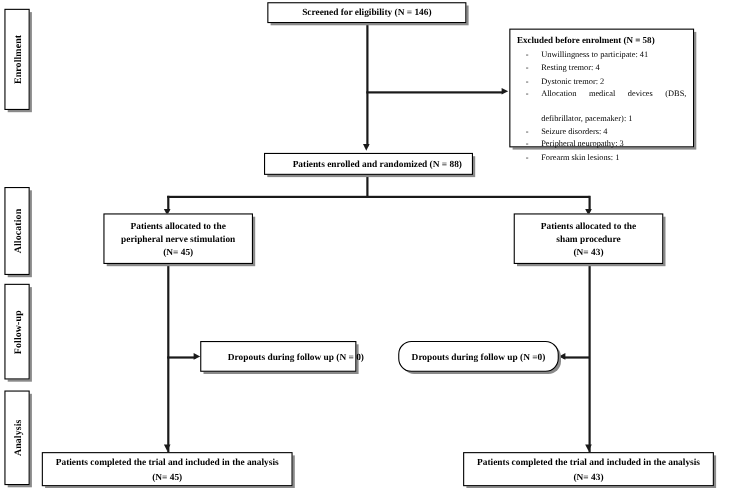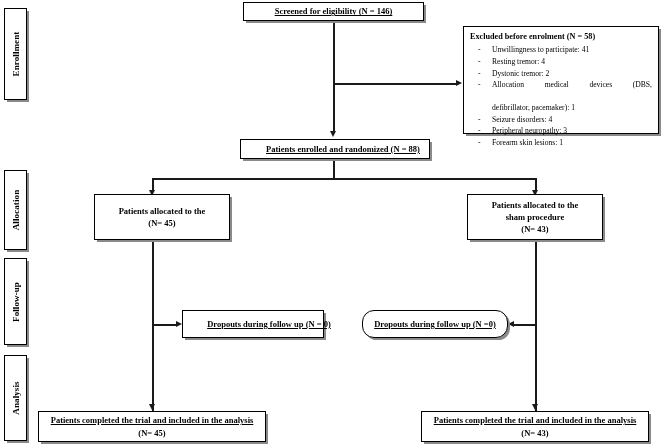--- a/index.html
+++ b/index.html
@@ -130,21 +130,21 @@
   .arrow-right {
     border-top: 3.6px solid transparent;
     border-bottom: 3.6px solid transparent;
     border-left: 6px solid #1a1a1a;
   }
   .arrow-left {
     border-top: 3.6px solid transparent;
     border-bottom: 3.6px solid transparent;
     border-right: 6px solid #1a1a1a;
   }
-  .nowrap { white-space: nowrap; text-decoration: underline; }
+  .nowrap { white-space: nowrap; }
   .bx-inner { padding: 0 4px; }
 </style>
 </head>
 <body>
 
 <div id="diagram">
 
   <div class="stage" style="top:8px;height:92px;">
     <span>Enrollment</span>
   </div>
@@ -182,21 +182,21 @@
   <div class="vline" style="left:535px;top:240px;height:173px;"></div>
   <div class="arrow-down" style="left:532px;top:404px;"></div>
 
   <div class="hline" style="left:512px;top:324px;width:24px;"></div>
   <div class="arrow-left" style="left:508px;top:321px;"></div>
 
   <div class="box" style="left:243px;top:2px;width:181px;height:19px;">
     <span class="nowrap">Screened for eligibility (N = 146)</span>
   </div>
 
-  <div class="list-box" style="left:463px;top:26px;width:196px;height:108px;">
+  <div class="list-box" style="left:463px;top:26px;width:168px;height:108px;">
     <div class="lb-title">Excluded before enrolment (N = 58)</div>
     <ul>
       <li>
         <span>Unwillingness to participate: 41</span>
       </li>
       <li>
         <span>Resting tremor: 4</span>
       </li>
       <li>
         <span>Dystonic tremor: 2</span>
@@ -216,20 +216,21 @@
       </li>
     </ul>
   </div>
 
   <div class="box" style="left:240px;top:139px;width:190px;height:20px;padding-left:16px;">
     <span class="nowrap">Patients enrolled and randomized (N = 88)</span>
   </div>
 
   <div class="box" style="left:94px;top:194px;width:136px;height:46px;flex-direction:column;">
     <div class="bx-inner">Patients allocated to the</div>
+    <div class="bx-inner">peripheral nerve stimulation</div>
     <div class="bx-inner">(N= 45)</div>
   </div>
 
   <div class="box" style="left:467px;top:194px;width:136px;height:46px;flex-direction:column;">
     <div class="bx-inner">Patients allocated to the</div>
     <div class="bx-inner">sham procedure</div>
     <div class="bx-inner">(N= 43)</div>
   </div>
 
   <div class="box" style="left:182px;top:310px;width:142px;height:28px;padding-left:32px;">

